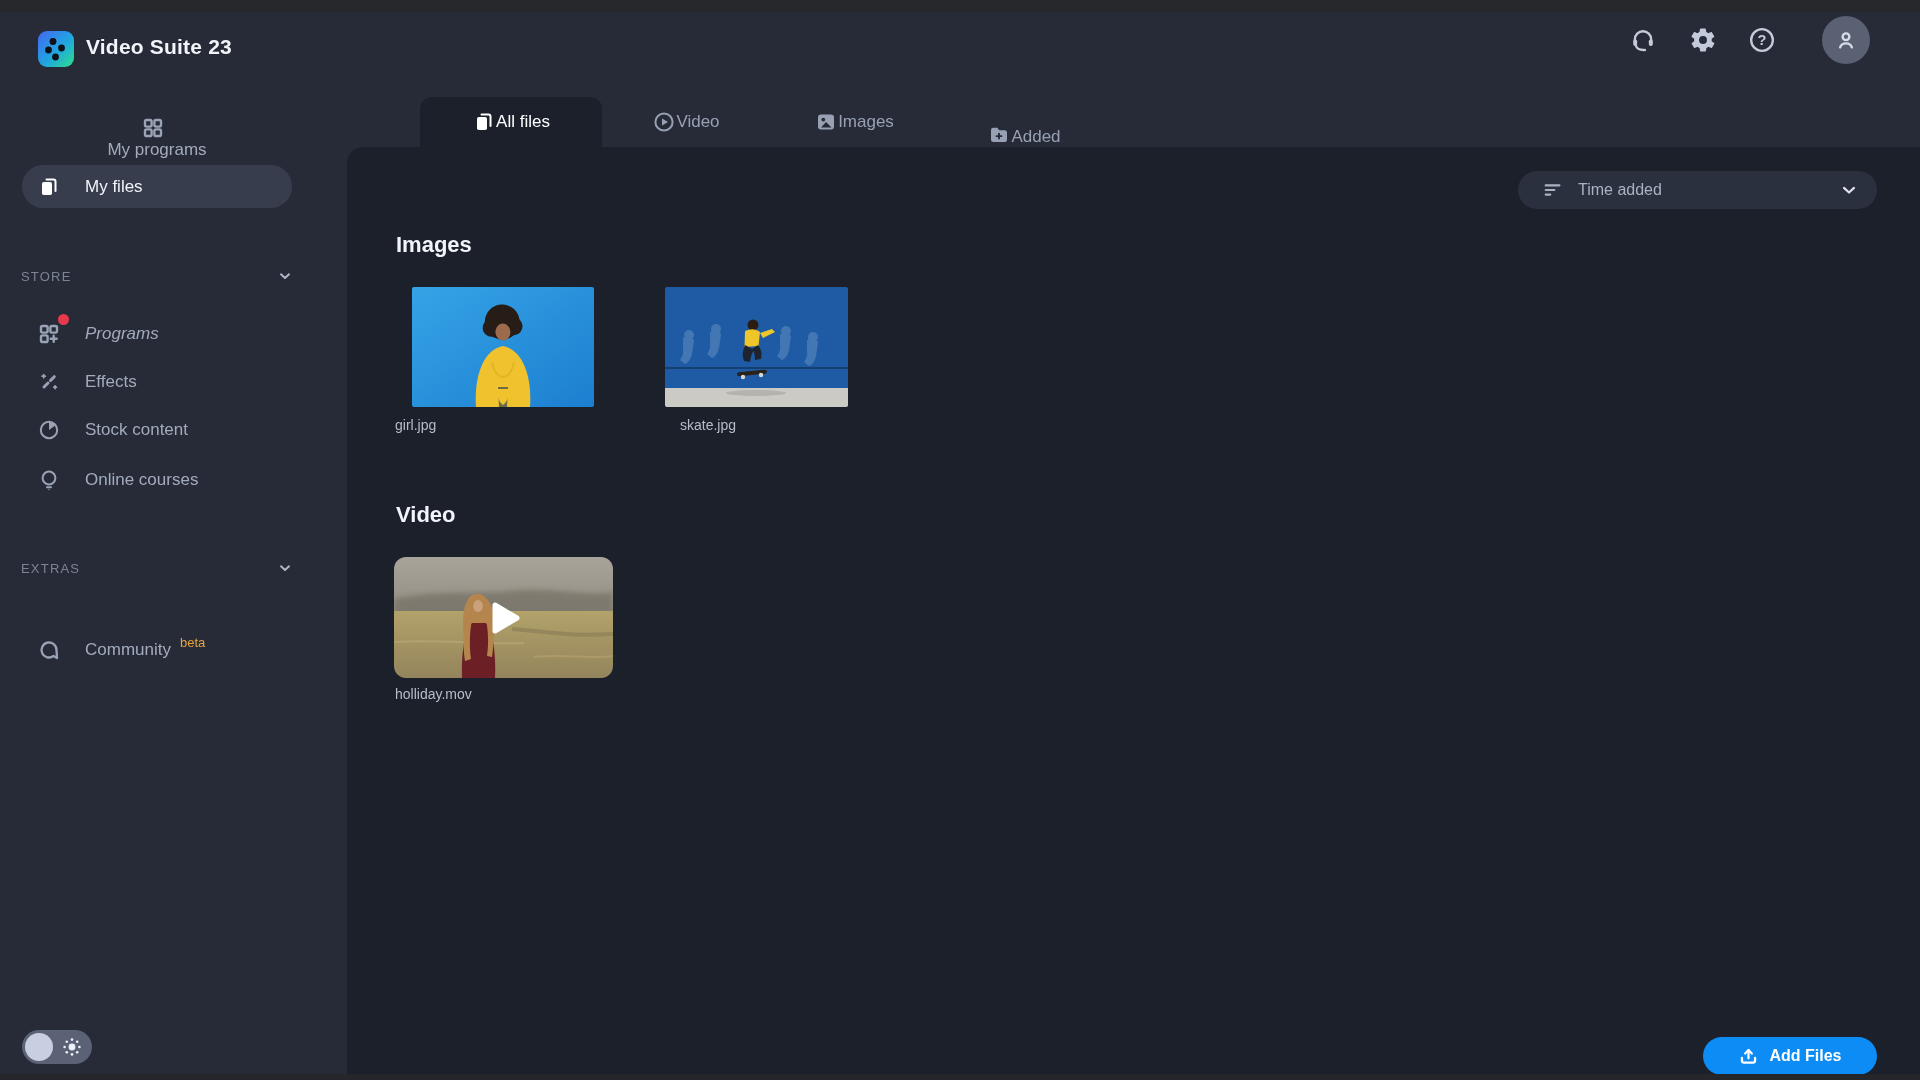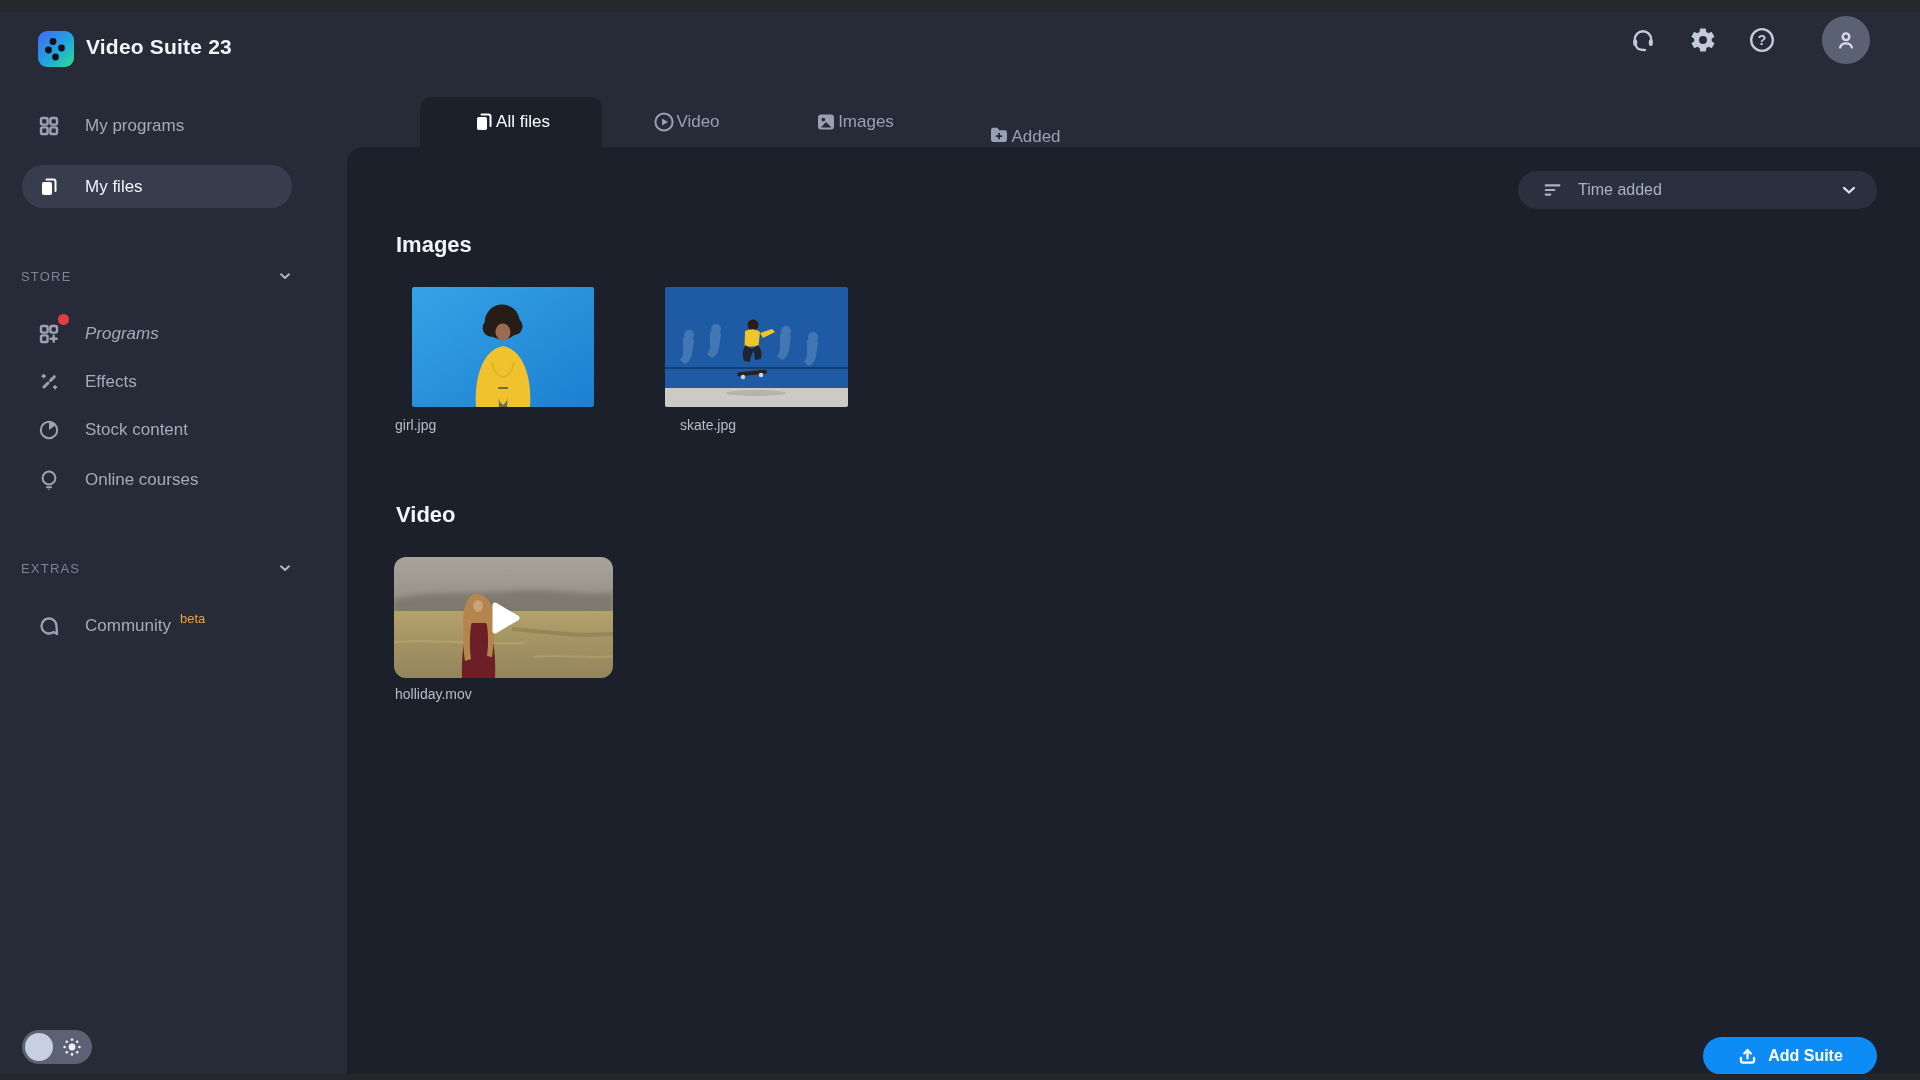--- a/index.html
+++ b/index.html
@@ -139,21 +139,21 @@
 </button>
 <button class="abs avatar">
   <span>
     <svg width="26" height="26" viewBox="0 0 24 24" fill="none" stroke="currentColor" stroke-width="2.2" stroke-linecap="round">
       <circle cx="12" cy="9" r="3.1"></circle>
       <path d="M6.6 18.8 a5.6 5 0 0 1 10.8 0"></path>
     </svg>
   </span>
 </button>
 
-<div class="abs nav-item" style="top:104px;">
+<div class="abs nav-item" style="top:116px;flex-direction:column;">
   <span class="nicon">
     <svg width="24" height="24" viewBox="0 0 24 24" fill="none" stroke="currentColor" stroke-width="2.4">
       <rect x="4" y="4" width="6.6" height="6.6" rx="1.6"></rect>
         <rect x="13.4" y="4" width="6.6" height="6.6" rx="1.6"></rect>
       <rect x="4" y="13.4" width="6.6" height="6.6" rx="1.6"></rect>
         <rect x="13.4" y="13.4" width="6.6" height="6.6" rx="1.6"></rect>
     </svg>
   </span>
   <span>My programs</span>
 </div>
@@ -225,21 +225,21 @@
 
 <div class="abs sec-hdr" style="top:559px;">
   <span>EXTRAS</span>
   <span class="chev">
     <svg width="16" height="16" viewBox="0 0 24 24" fill="none" stroke="currentColor" stroke-width="3" stroke-linecap="round" stroke-linejoin="round">
         <path d="M6 9.5 12 15 18 9.5"></path>
       </svg>
   </span>
 </div>
 
-<div class="abs nav-item" style="top:604px;">
+<div class="abs nav-item" style="top:628px;">
   <span class="nicon">
     <svg width="24" height="24" viewBox="0 0 24 24" fill="none" stroke="currentColor" stroke-width="2.3" stroke-linejoin="round">
       <path d="M19.5 12 a7.5 7.5 0 1 0 -3 6 L20 20 Z"></path>
     </svg>
   </span>
   <span>Community</span>
   <span class="beta">beta</span>
 </div>
 
 <div class="abs content-panel"></div>
@@ -424,14 +424,14 @@
 </button>
 
 <button class="abs add-files">
   <span>
     <svg width="21" height="21" viewBox="0 0 24 24" fill="none" stroke="#ffffff" stroke-width="2.6" stroke-linecap="round" stroke-linejoin="round">
       <path d="M12 14 V5"></path>
       <path d="M8.2 8.5 L12 4.6 L15.8 8.5"></path>
       <path d="M4.5 13.5 v3 a2.5 2.5 0 0 0 2.5 2.5 h10 a2.5 2.5 0 0 0 2.5 -2.5 v-3"></path>
     </svg>
   </span>
-  <span>Add Suite</span>
+  <span>Add Files</span>
 </button>
 
 </body></html>

